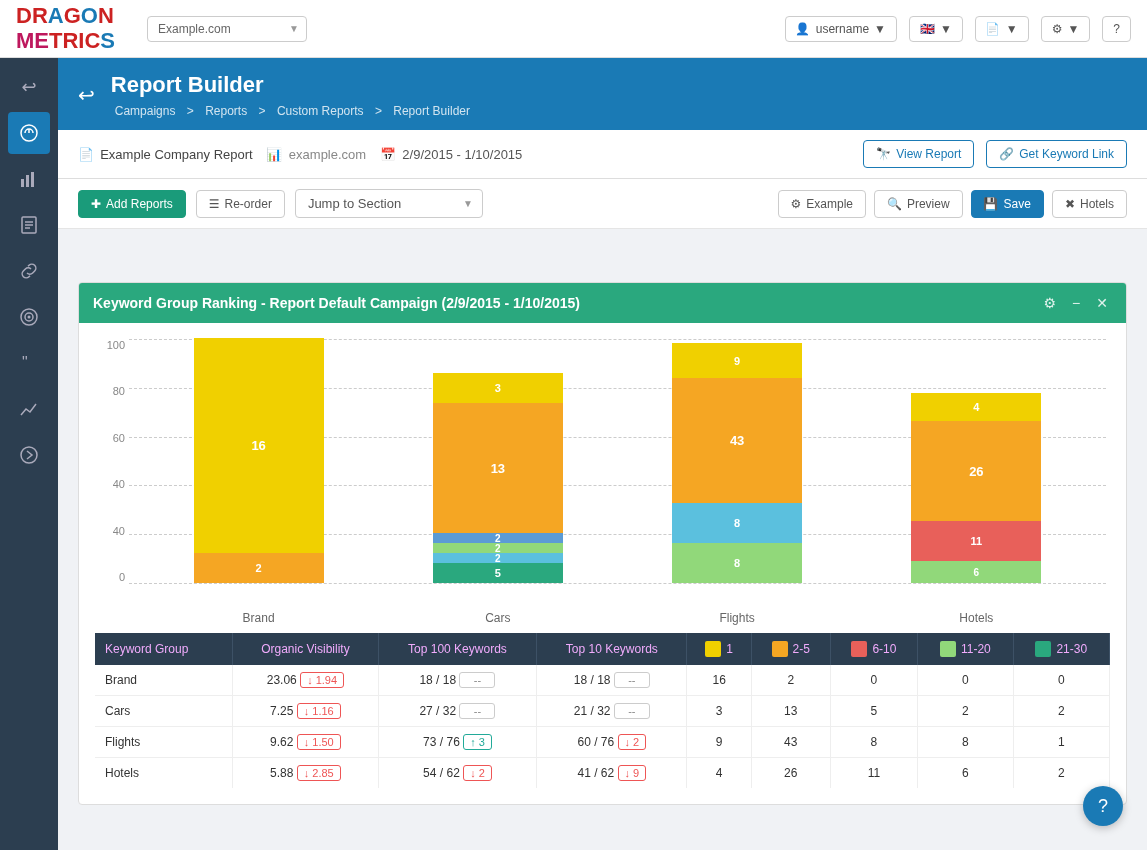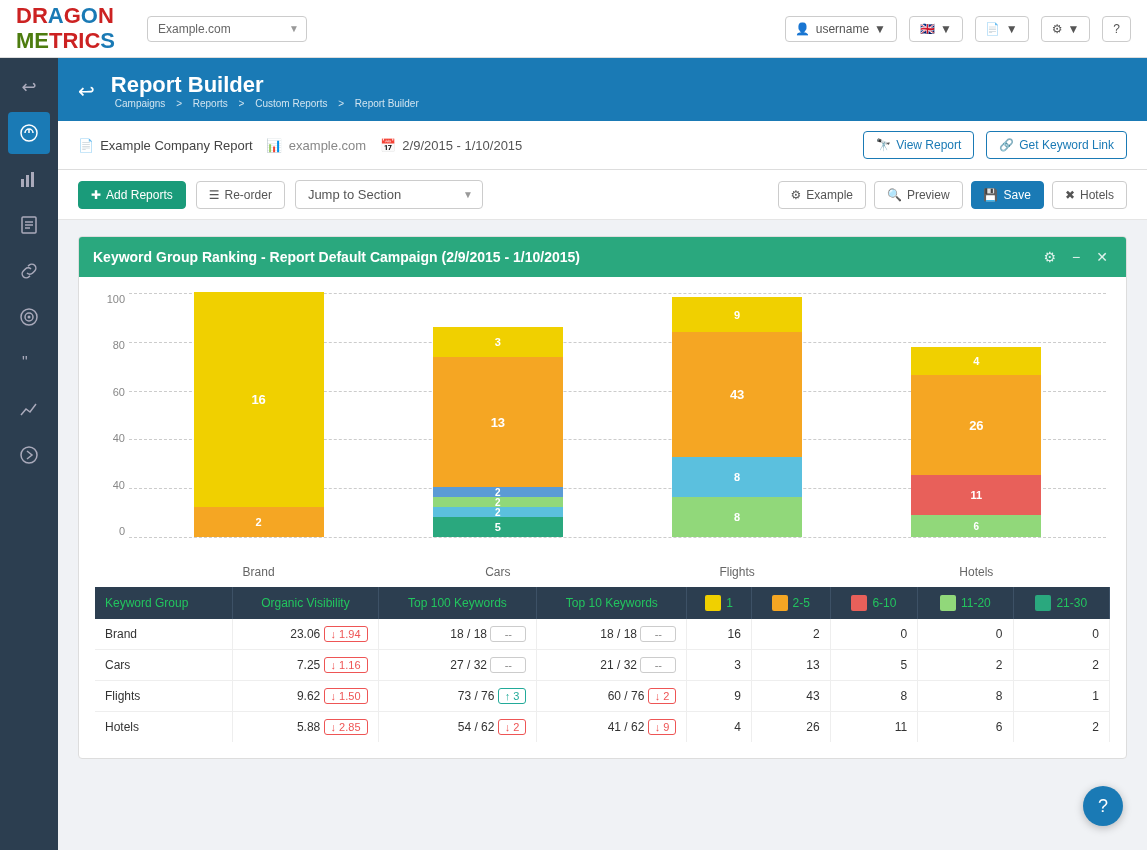--- a/index.html
+++ b/index.html
@@ -96,23 +96,23 @@
       font-size: 20px;
       color: #fff;
     }
     .page-header-info {}
     .page-header-title {
       font-size: 22px;
       font-weight: bold;
       color: #fff;
     }
     .breadcrumb {
-      font-size: 10px;
+      font-size: 12px;
       color: rgba(255,255,255,0.8);
-      margin-top: 0;
+      margin-top: 6px;
     }
     .breadcrumb span { margin: 0 4px; }
 
     
     .toolbar-bar {
       background: #fff;
       border-bottom: 1px solid #ddd;
       padding: 10px 20px;
       display: flex;
       align-items: center;
@@ -202,20 +202,21 @@
       position: absolute;
       right: 10px;
       color: #999;
       pointer-events: none;
       font-size: 10px;
     }
 
     
     .report-area {
       padding: 16px 20px;
+      margin-top: 37px;
     }
 
     
     .module-card {
       background: #fff;
       border: 1px solid #ddd;
       border-radius: 4px;
       overflow: hidden;
     }
     .module-header {
@@ -245,30 +246,30 @@
     }
 
     
     .module-table {
       width: 100%;
       border-collapse: collapse;
       font-size: 12px;
     }
     .module-table th {
       background: #2c3e50;
-      color: #22c55e;
+      color: #f0abfc;
       padding: 8px 10px;
       text-align: center;
       font-weight: normal;
       border-right: 1px solid #3d5166;
     }
     .module-table th:first-child { text-align: left; }
     .module-table td {
       padding: 7px 10px;
-      text-align: right;
+      text-align: center;
       border-bottom: 1px solid #eee;
       border-right: 1px solid #eee;
     }
     .module-table td:first-child { text-align: left; }
     .module-table tr:last-child td { border-bottom: none; }
     .badge {
       display: inline-flex;
       align-items: center;
       gap: 3px;
       border: 1px solid #e55;
@@ -324,21 +325,21 @@
       font-size: 18px;
       cursor: pointer;
       box-shadow: 0 2px 8px rgba(0,0,0,0.25);
     }
   </style>
 </head>
 <body>
 
 <div class="top-nav">
   <div class="logo">
-    <div class="logo-text">DR<span style="color:#1a7ab5">A</span>G<span style="color:#1a7ab5">O</span>N<br><span style="color:#4d7c0f">ME</span>TRIC<span style="color:#1a7ab5">S</span></div>
+    <div class="logo-text">DR<span style="color:#1a7ab5">A</span>G<span style="color:#1a7ab5">O</span>N<br><span style="color:#be185d">ME</span>TRIC<span style="color:#1a7ab5">S</span></div>
   </div>
   <div class="nav-select-wrap">
     <select class="nav-select">
       <option>Example.com</option>
     </select>
     <span class="nav-select-arrow">▼</span>
   </div>
   <div class="nav-spacer"></div>
   <button class="nav-icon-btn">
     <span>👤</span>

